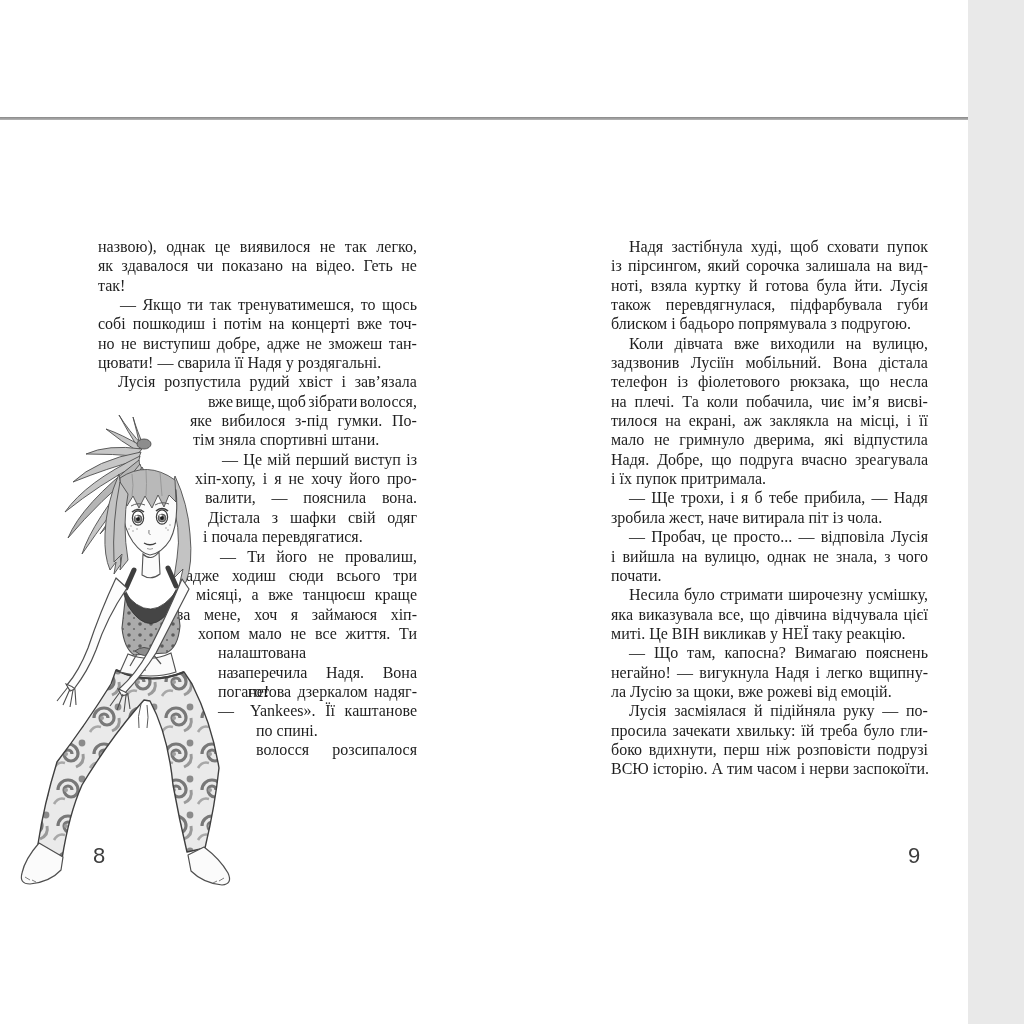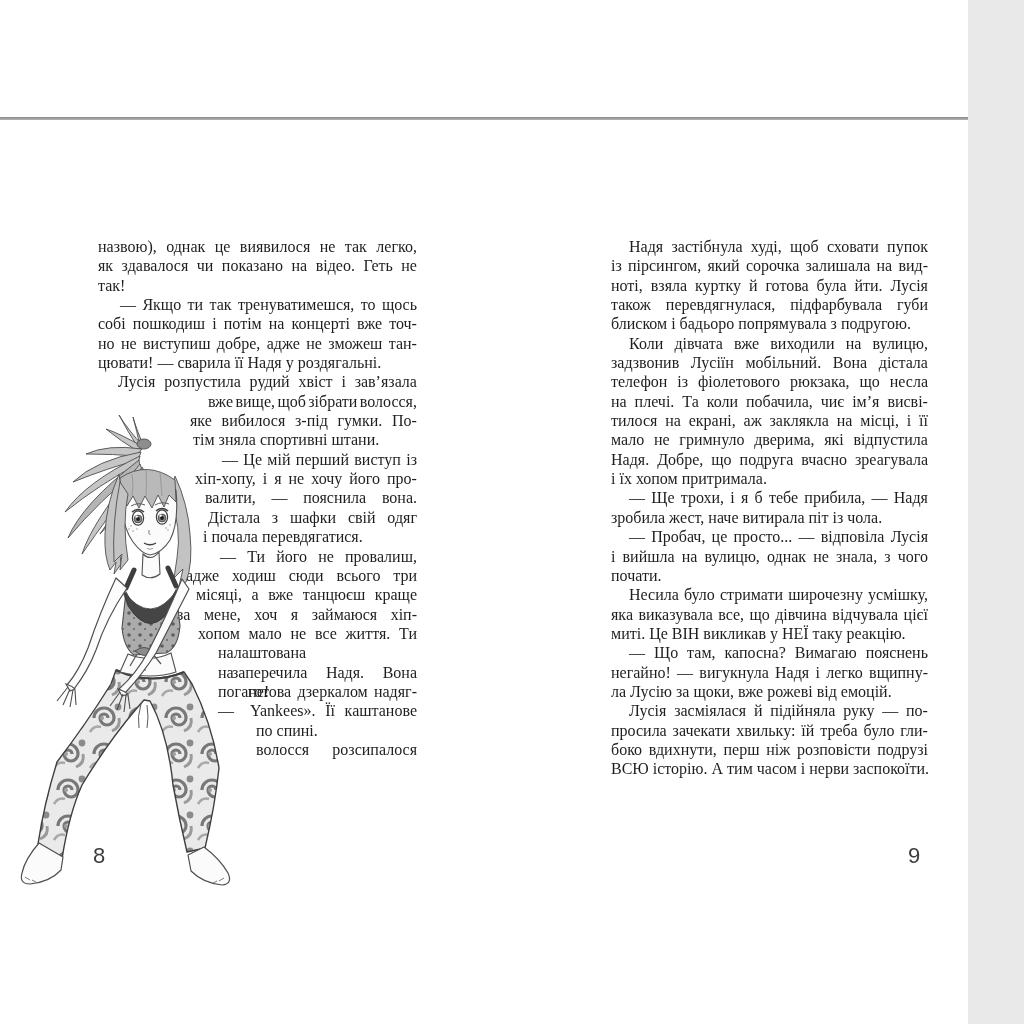--- a/index.html
+++ b/index.html
@@ -410,21 +410,21 @@
           <span>відпустила</span>
         </div>
         <div class="line" style="padding-left: 0px;">
           <span>Надя.</span>
           <span>Добре,</span>
           <span>що</span>
           <span>подруга</span>
           <span>вчасно</span>
           <span>зреагувала</span>
         </div>
-        <div class="line final" style="padding-left: 0px;">і їх хопом притримала.</div>
+        <div class="line final" style="padding-left: 0px;">і їх пупок притримала.</div>
         <div class="line" style="padding-left: 18px;">
           <span>—</span>
           <span>Ще</span>
           <span>трохи,</span>
           <span>і</span>
           <span>я</span>
           <span>б</span>
           <span>тебе</span>
           <span>прибила,</span>
           <span>—</span>

